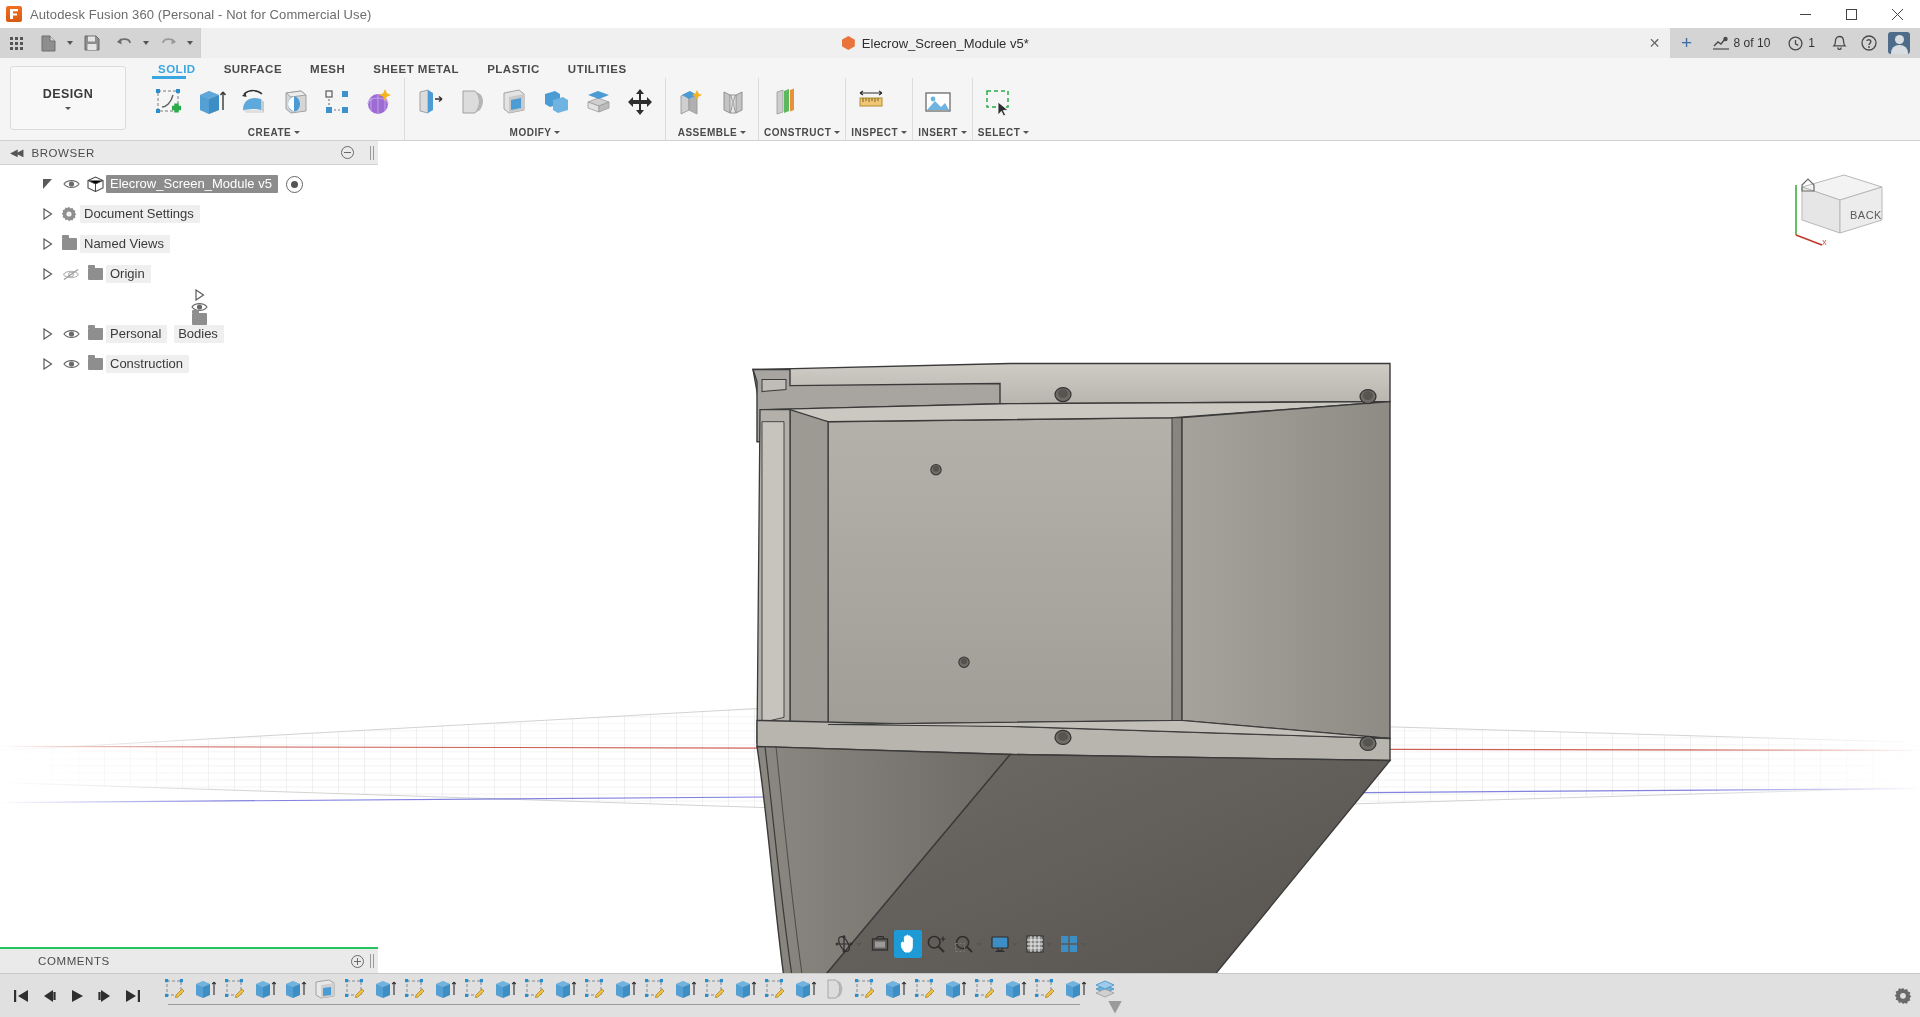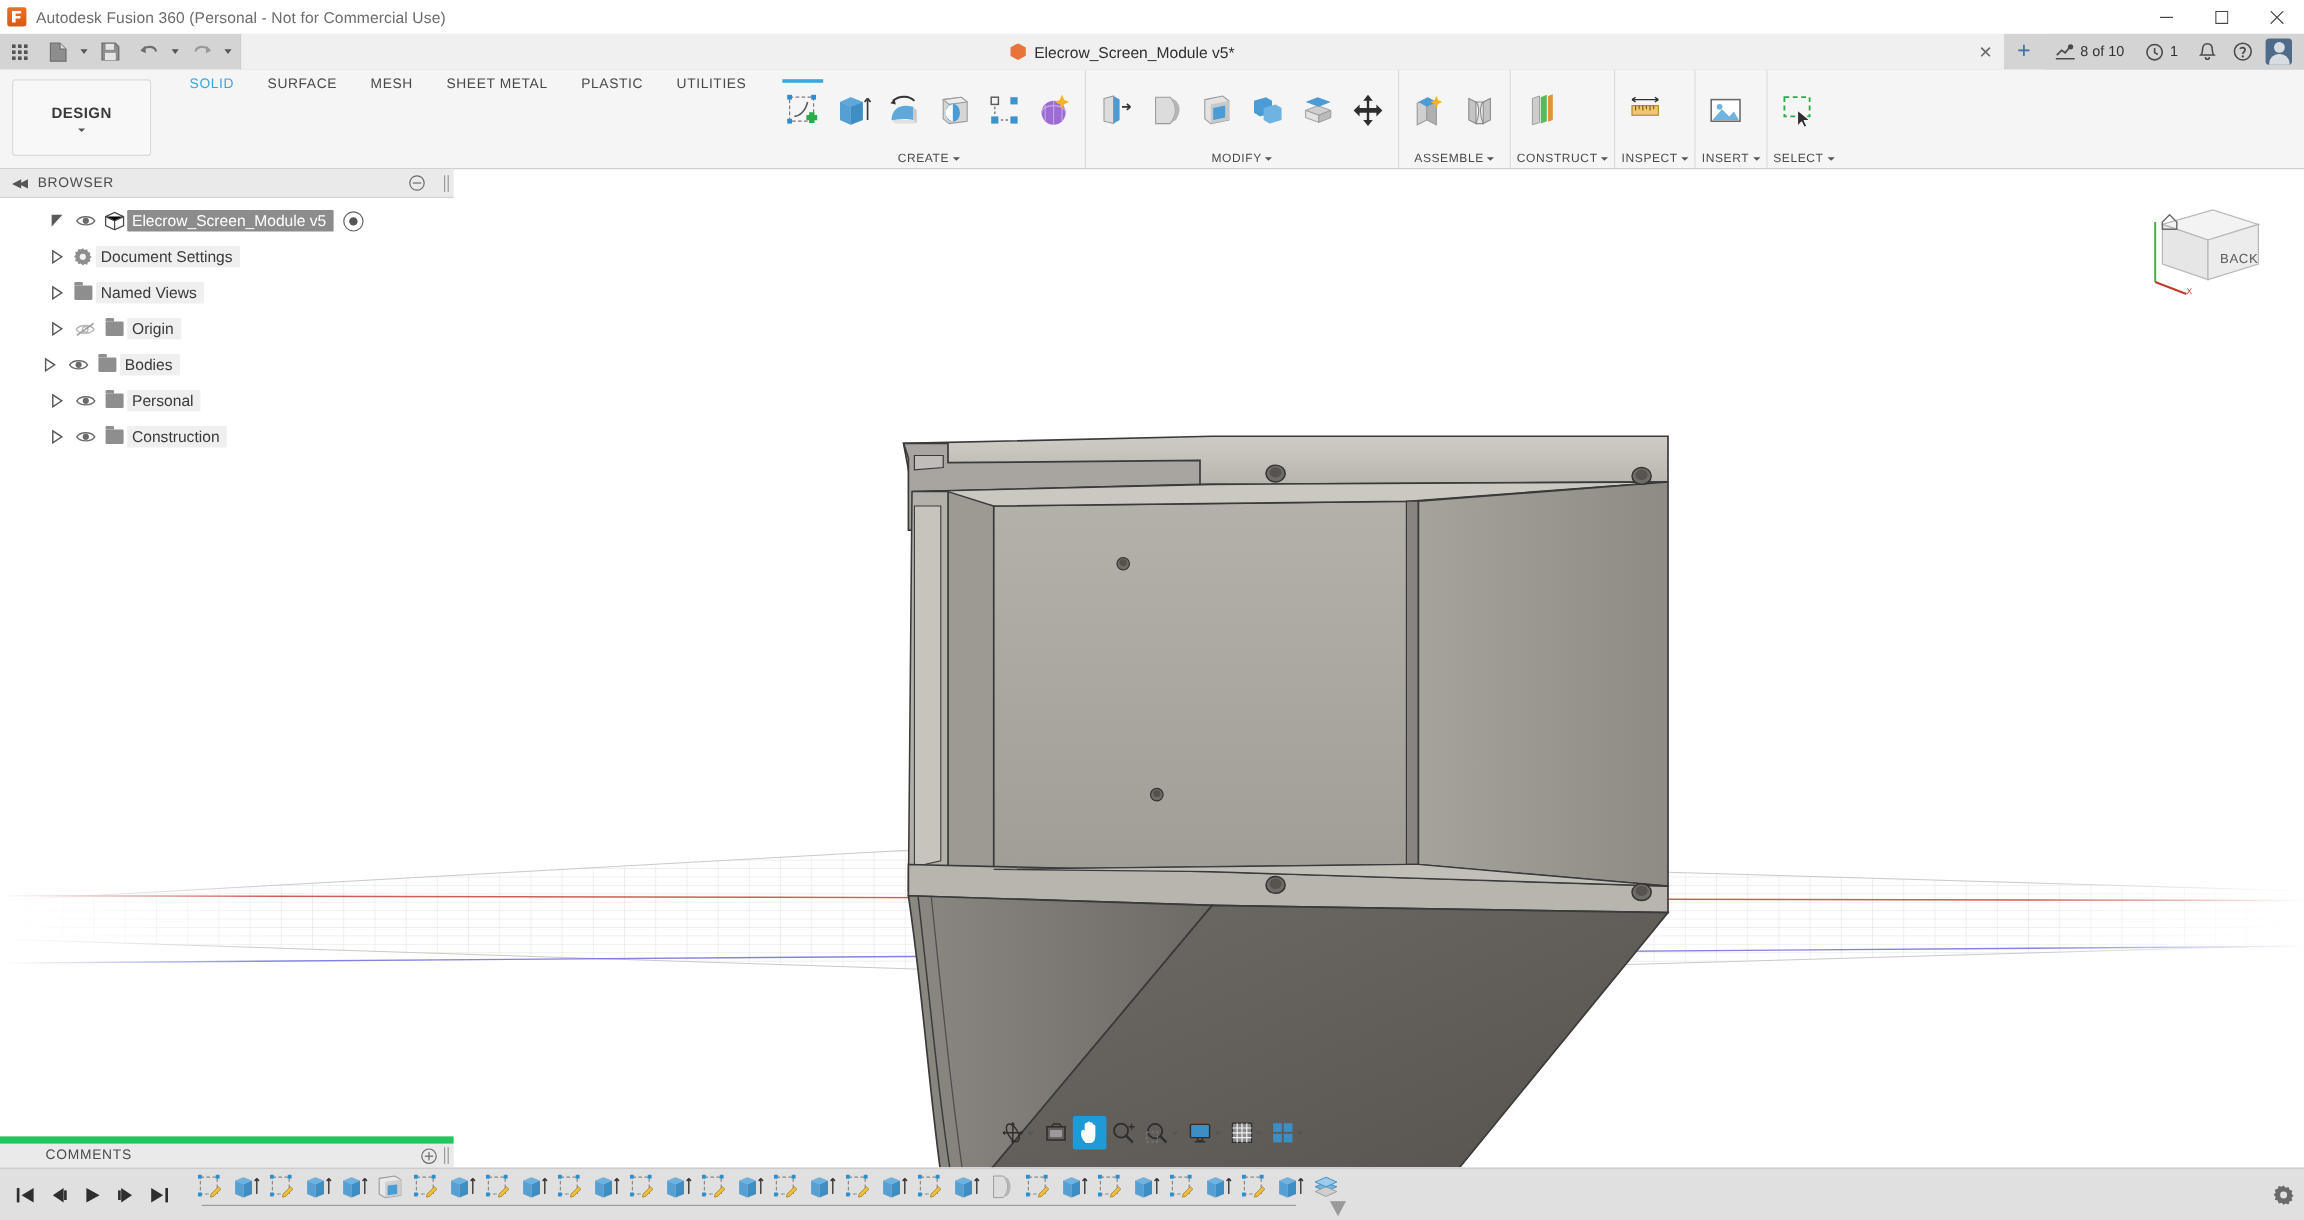--- a/index.html
+++ b/index.html
@@ -85,21 +85,21 @@
   .ribbon {
     height: 83px; background: #f5f5f5; display: flex; align-items: stretch;
     flex: 0 0 83px; border-bottom: 1px solid #d0d0d0; position: relative; z-index: 30;
   }
   .design-sel {
     width: 116px; margin: 8px 10px 10px 10px; border: 1px solid #dcdcdc; border-radius: 3px;
     background: #f8f8f8; display: flex; align-items: center; justify-content: center; gap: 6px;
     font-size: 12.5px; font-weight: bold; color: #3a3a3a; letter-spacing: .4px; cursor: default; flex-direction: column;
   }
 
-  .ribbon-main { flex: 1; display: flex; flex-direction: row; min-width: 0; }
+  .ribbon-main { flex: 1; display: flex; flex-direction: column; min-width: 0; font-weight: bold; }
   .tabs-row { height: 21px; display: flex; align-items: flex-end; padding-left: 8px; gap: 0; }
   .rib-tab {
     font-size: 11.5px; color: #4a4a4a; letter-spacing: .5px; padding: 0 14px 3px 14px; cursor: default;
   }
   .rib-tab.active { color: #3ba7e0; }
   .panels-row { flex: 1; display: flex; align-items: stretch; padding-left: 8px; }
   .panel { display: flex; flex-direction: column; border-right: 1px solid #dcdcdc; padding: 0 5px; }
   .panel:last-child { border-right: none; }
   .panel-icons { flex: 1; display: flex; align-items: center; gap: 2px; padding-top: 1px; }
   .panel-label {
@@ -153,21 +153,21 @@
     display: flex; align-items: center; justify-content: center; flex: none;
   }
   .radiohalo i { width: 7px; height: 7px; border-radius: 50%; background: #555; display: block; }
 
   
   .viewcube { position: absolute; right: 28px; top: 16px; width: 110px; height: 95px; z-index: 11; }
 
   
   .comments {
     position: absolute; left: 0; bottom: 0; width: 378px; height: 26px; background: #eaeaea;
-    border-top: 6px solid #22c55e; display: flex; align-items: center; padding-left: 38px;
+    border-top: 2px solid #22c55e; display: flex; align-items: center; padding-left: 38px;
     font-size: 11.5px; color: #4c4c4c; letter-spacing: .6px; z-index: 12;
   }
   .comments .pin { margin-left: auto; width: 26px; height: 26px; display: flex; align-items: center; justify-content: center; }
   .circ-plus { width: 13px; height: 13px; border: 1.4px solid #6a6a6a; border-radius: 50%; position: relative; }
   .circ-plus::after { content:""; position:absolute; left:2px; top:5px; width:7px; height:1.4px; background:#6a6a6a; }
   .circ-plus::before { content:""; position:absolute; left:5px; top:2px; width:1.4px; height:7px; background:#6a6a6a; }
 
   
   .navbar {
     position: absolute; left: 50%; transform: translateX(-50%); bottom: 14px;
@@ -710,21 +710,21 @@
               <circle cx="9" cy="6.5" r="2.3" fill="none" stroke="#b4b4b4" stroke-width="1.1"></circle>
               <path d="M2 11.5 L16 1.5" stroke="#9b9b9b" stroke-width="1.2"></path>
             </svg>
           </span>
           <span class="nodeicon">
               <span class="folder"></span>
             </span>
           <span class="tlabel">Origin</span>
         </div>
 
-        <div class="trow" style="padding-left:30px;">
+        <div class="trow" style="padding-left:20px;flex-direction:column;">
           <span class="expander">
             <svg width="11" height="12" viewBox="0 0 11 12">
                 <path d="M2 1 L2 11 L9.5 6 Z" fill="none" stroke="#5a5a5a" stroke-width="1.2"></path>
               </svg>
           </span>
           <span class="eye">
             <svg width="17" height="12" viewBox="0 0 17 12">
               <path d="M1 6 C4 1.5, 13 1.5, 16 6 C13 10.5, 4 10.5, 1 6 Z" fill="none" stroke="#6a6a6a" stroke-width="1.2"></path>
               <circle cx="8.5" cy="6" r="2.6" fill="#6a6a6a"></circle>
             </svg>

